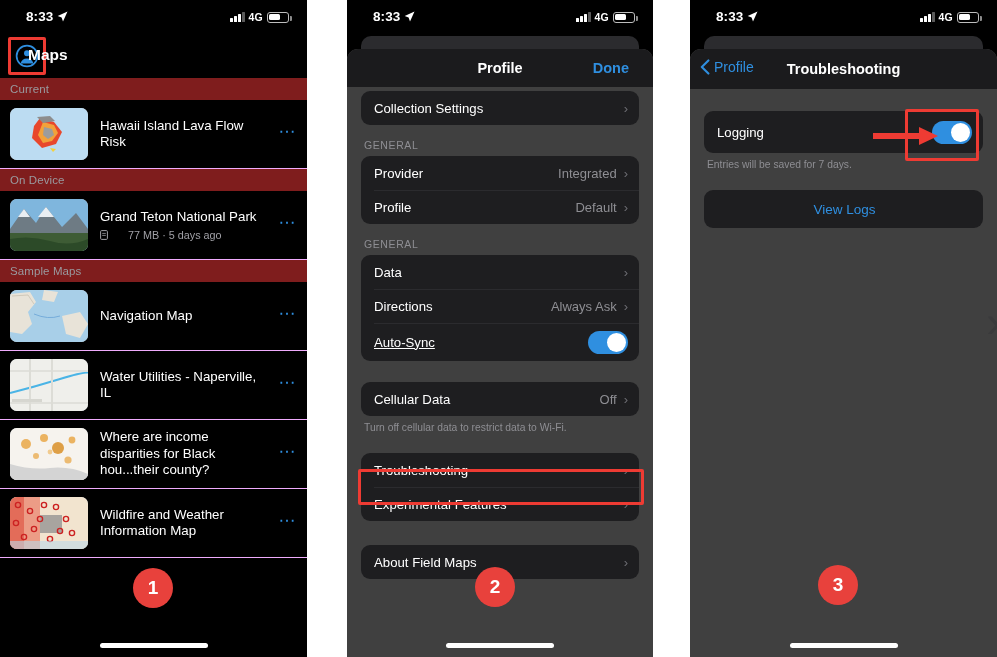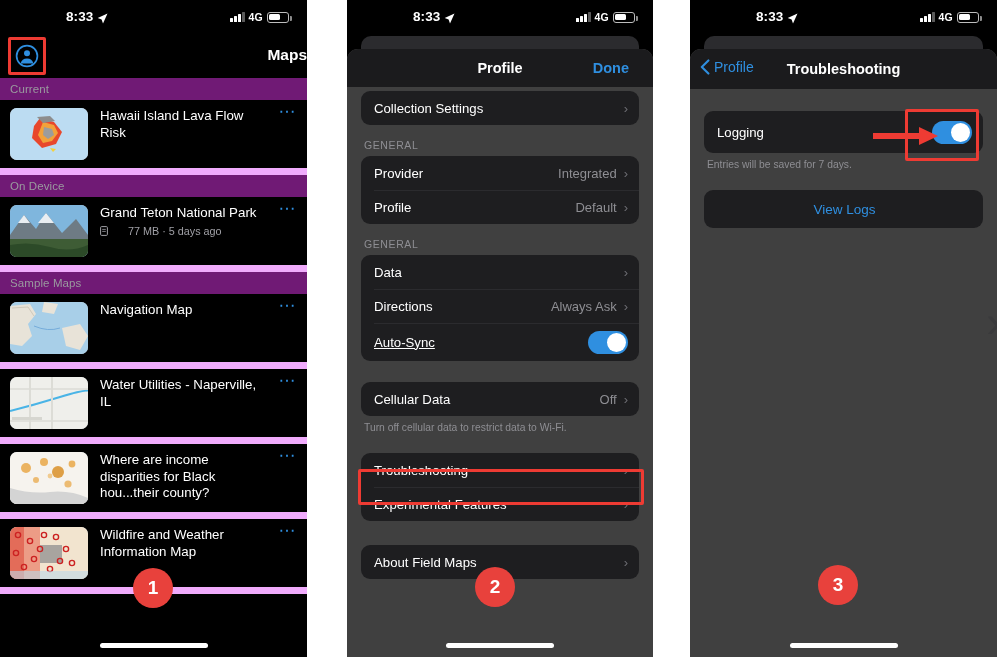--- a/index.html
+++ b/index.html
@@ -20,21 +20,21 @@
   #panel3 { left: 690px; width: 307px; }
 
   
   .statusbar {
     position: relative; height: 34px; width: 100%;
     background: #000; color: #fff;
   }
   .sb-time {
     position: absolute; left: 26px; top: 9px;
     font-size: 13.5px; font-weight: 700; letter-spacing: .1px;
-    display: flex; align-items: flex-end; gap: 4px; margin-left: 40px;
+    display: flex; align-items: center; gap: 4px;
   }
   .loc-arrow { display:block; }
   .sb-right {
     position: absolute; right: 18px; top: 11px;
     display: flex; align-items: center; gap: 4px;
   }
   .bars { display: flex; align-items: flex-end; gap: 1.5px; height: 10px; }
   .bars i { display:block; width: 2.5px; background: #fff; border-radius: .5px; }
   .bars i:nth-child(1){ height: 4px; }
   .bars i:nth-child(2){ height: 6px; }
@@ -44,37 +44,37 @@
   .batt { position: relative; width: 22px; height: 11px;
           border: 1.2px solid #bdbdbd; border-radius: 3px; }
   .batt::after { content:""; position:absolute; right:-3.5px; top:3px;
     width:2px; height:5px; background:#8a8a8a; border-radius:0 1px 1px 0; }
   .batt span { position:absolute; left:1.2px; top:1.2px; bottom:1.2px;
     width: 52%; background:#fff; border-radius:1.5px; display:block; }
 
   
   .navbar1 { position: relative; height: 44px; background:#000; }
   .nav-title {
-    position:absolute; left:0; right:0; top:12px; text-align:right;
-    color:#fff; font-size:15.5px; font-weight:700;
+    position:absolute; left:0; right:0; top:12px; text-align:left;
+    color:#fff; font-size:15.5px; font-weight:700;padding-left:28px;
   }
   .avatar-hl {
     position:absolute; left:8px; top:3px; width:38px; height:38px;
     border: 3px solid #ee3b33; border-radius: 2px;
     display:flex; align-items:center; justify-content:center;
   }
   .section-head {
-    height: 22px; background:#701a75; color:#9a9a9f;
+    height: 22px; background:#7f1d1d; color:#9a9a9f;
     font-size:11.5px; display:flex; align-items:center; padding-left:10px;
     letter-spacing:.1px;
   }
   .map-row {
-    position:relative; display:flex; 
+    position:relative; display:flex; align-items:center;
     padding: 8px 10px; background:#000; gap: 12px;
-    border-bottom: 7px solid #f0abfc;
+    border-bottom: 1px solid #f0abfc;
   }
   .thumb { width: 78px; height: 52px; border-radius:7px; flex:none;
     overflow:hidden; position:relative; background:#cfd6dd; }
   .row-text { flex:1; min-width:0; color:#fff; }
   .row-title { font-size:13.3px; line-height:16.5px; }
   .row-sub { margin-top:3px; color:#a0a0a6; font-size:10.8px;
     display:flex; align-items:center; gap:20px; }
   .dots { flex:none; color:#2f8fe0; font-size:17px; letter-spacing:1.4px;
     line-height:8px; padding-bottom:4px; }
 

